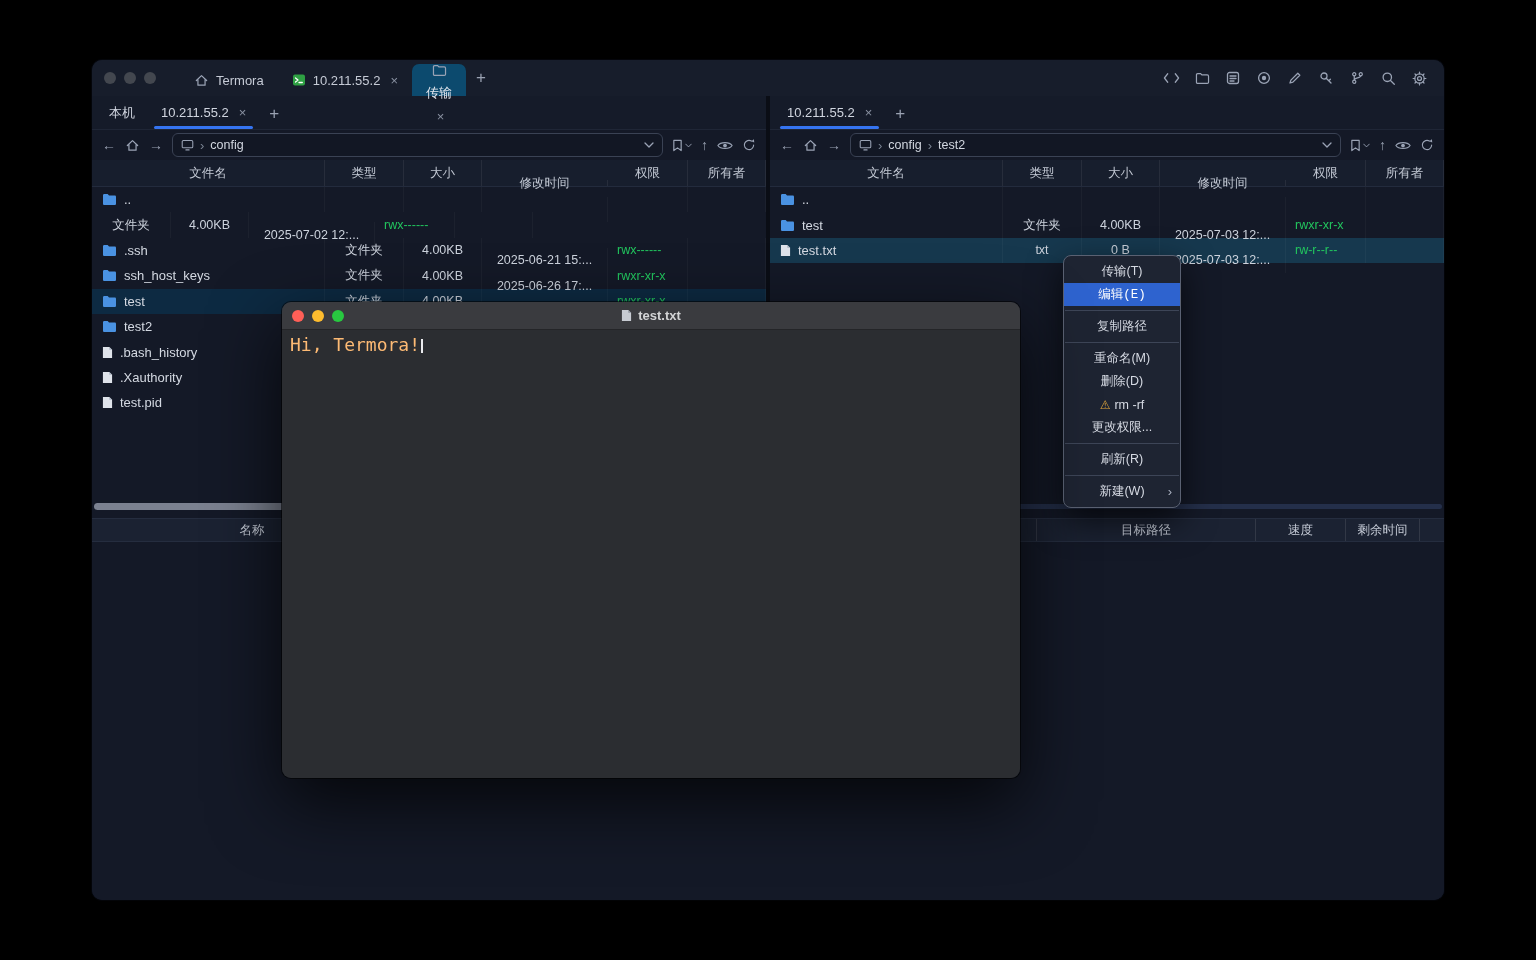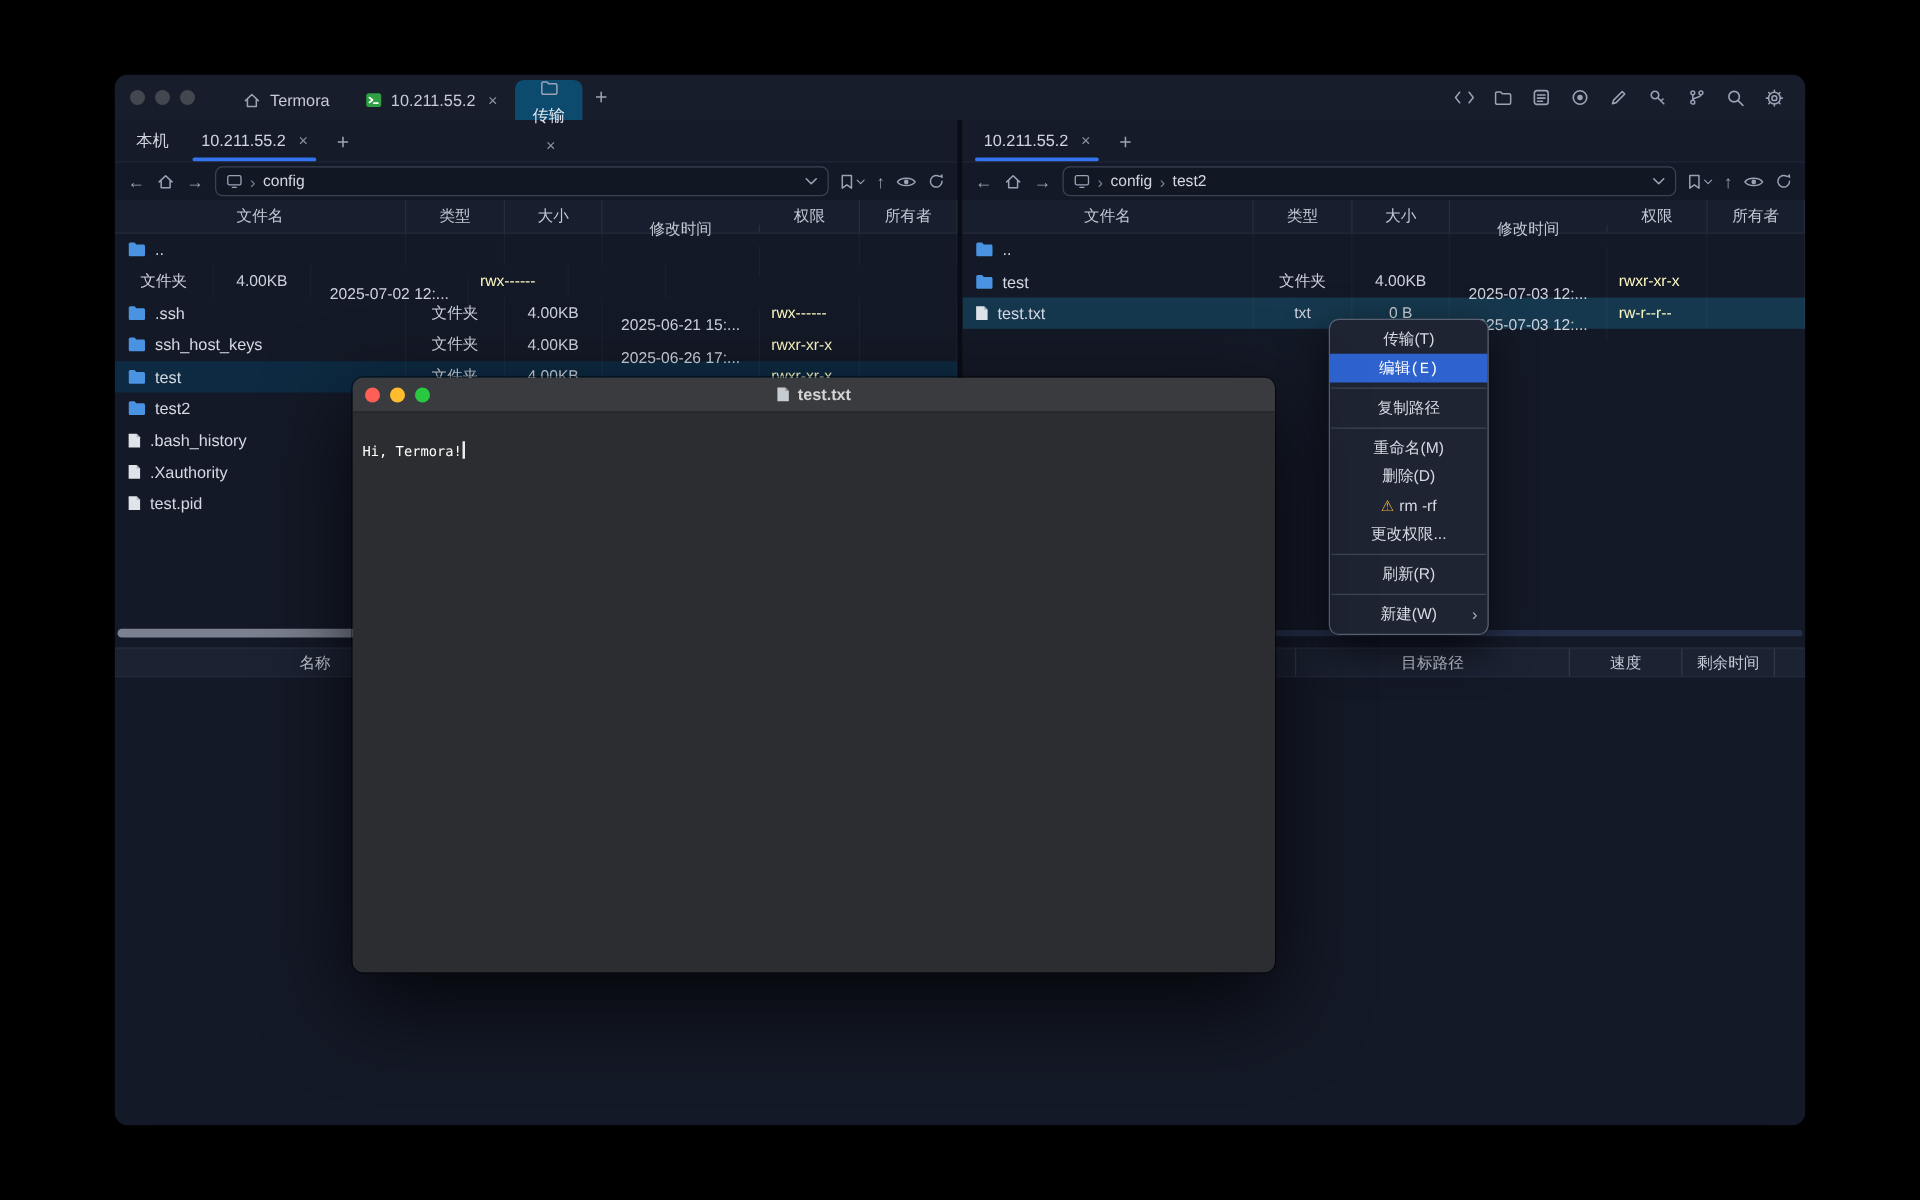--- a/index.html
+++ b/index.html
@@ -48,61 +48,61 @@
   .th{display:flex; align-items:center; justify-content:center; font-size:12.5px; color:#c3c9d4; border-right:1px solid rgba(255,255,255,.07);}
   .c-name{width:233px;} .c-type{width:79px;} .c-size{width:78px;} .c-mod{width:126px;margin-top:20px;} .c-perm{width:80px;} .c-owner{width:78px;}
 
   .tbody{flex:1; overflow:hidden;}
   .frow{height:25.4px; display:flex; align-items:center; font-size:13px; color:#d4d9e2;}
   .panel-left .frow.selected{background:var(--selection-left);}
   .panel-right .frow.selected{background:var(--selection-right);}
   .cell{display:flex; align-items:center; height:100%; overflow:hidden; border-right:1px solid rgba(255,255,255,.035);}
   .cell.c-name{padding-left:10px; gap:7px;}
   .ctr{justify-content:center; font-size:12.5px; color:#cdd3dd;}
-  .cell.c-perm{padding-left:9px; font-size:12.5px; color:#fef9c3;}
+  .cell.c-perm{padding-left:9px; font-size:12.5px; color:#22c55e;}
   .fico{display:inline-flex; flex:0 0 auto;}
   .frow .file-ico{display:none;}
   .frow.ic-file .file-ico{display:inline-flex;}
   .folder-path{fill:var(--folder-icon);}
 
   
   .splitter{height:12px; flex:0 0 12px; position:relative; background:#141927;}
   .sp-left{position:absolute; left:2px; top:3px; width:410px; height:7px; border-radius:4px; background:#7b8190;}
   .sp-right{position:absolute; left:678px; top:4px; width:672px; height:5px; border-radius:3px; background:#242f4a;}
   .tgap{height:6px; flex:0 0 6px; background:#141927;}
   .xhead{height:24px; flex:0 0 24px; background:#1b2232; border-top:1px solid #252d3f; border-bottom:1px solid #252d3f; display:flex; align-items:center; font-size:12.5px; color:#c6ccd7;}
   .xh-cell{display:flex; align-items:center; justify-content:center; height:100%;}
   .xh-name{width:320px;}
   .xh-spacer{width:624px;}
   .xh-target{width:220px; border-left:1px solid rgba(255,255,255,.10); border-right:1px solid rgba(255,255,255,.10);}
   .xh-speed{width:90px; border-right:1px solid rgba(255,255,255,.10);}
   .xh-time{width:74px; border-right:1px solid rgba(255,255,255,.10);}
   .xbody{flex:1; background:#141927;}
 
   
-  .ctx{position:absolute; left:1063px; top:255px; width:128px; background:#1e2432; border:1px solid #5a6172; border-radius:8px;
+  .ctx{position:absolute; left:1063px; top:255px; width:118px; background:#1e2432; border:1px solid #5a6172; border-radius:8px;
     padding:4px 0; box-shadow:0 12px 34px rgba(0,0,0,.65); font-size:12.5px; color:#d6dae3; z-index:20;}
   .mi{height:23px; display:flex; align-items:center; justify-content:center; gap:4px; padding:0 10px; position:relative; white-space:nowrap;}
   .mi.highlighted{background:var(--menu-highlight); color:#fff;font-family:Liberation Mono, monospace;}
   .mi.separator{height:9px; padding:0 1px;}
   .mi.separator::after{content:''; width:100%; height:1px; background:#3d4557;}
   .warn{display:none; color:var(--warning); font-size:12px; line-height:1;}
   .mi.ic-warning .warn{display:inline;}
   .sub-arrow{display:none; position:absolute; right:8px; color:#aab1c0; font-size:13px;}
   .mi.submenu .sub-arrow{display:inline;}
 
   
   .editor{position:absolute; left:282px; top:302px; width:738px; height:476px; border-radius:9px; overflow:hidden; z-index:30;
     display:flex; flex-direction:column; box-shadow:0 25px 70px rgba(0,0,0,.75), 0 0 0 1px rgba(0,0,0,.55);}
   .ed-title{height:28px; flex:0 0 28px; background:#3a3b3f; border-bottom:1px solid #242528; display:flex; align-items:center; position:relative;}
   .lights{position:absolute; left:10px; display:flex; gap:8px;}
   .light{width:12px; height:12px; border-radius:50%;}
   .lr{background:var(--traffic-red);} .ly{background:var(--traffic-yellow);} .lg{background:var(--traffic-green);}
   .ed-title-text{margin:0 auto; display:flex; gap:6px; align-items:center; font-size:13px; color:#d3d4d6; font-weight:bold;}
-  .ed-body{flex:1; background:#2b2d31; padding:23px 8px; font-family:"DejaVu Sans Mono","Liberation Mono",monospace; font-size:11px; color:#ffffff;}
+  .ed-body{flex:1; background:#2b2d31; padding:4px 8px; font-family:"DejaVu Sans Mono","Liberation Mono",monospace; font-size:18px; color:#fdba74;}
   .cursor{display:inline-block; width:2px; height:14px; background:#eaebee; margin-left:1px; vertical-align:-2px;}
 </style>
 </head>
 <body>
 
 <div class="stage">
 
   <div class="window">
 
     <div class="titlebar">

